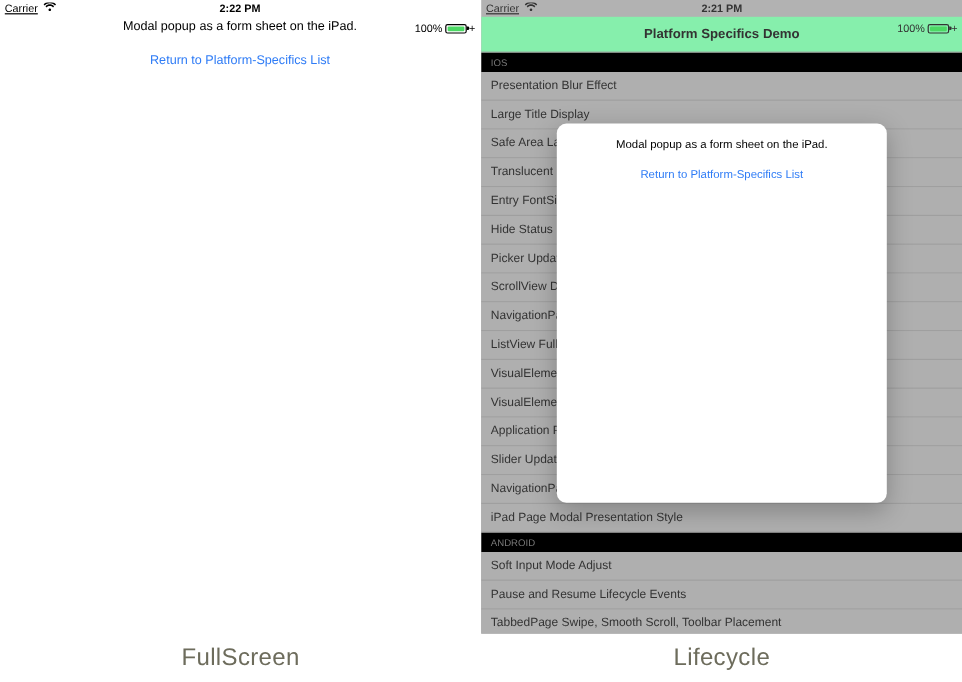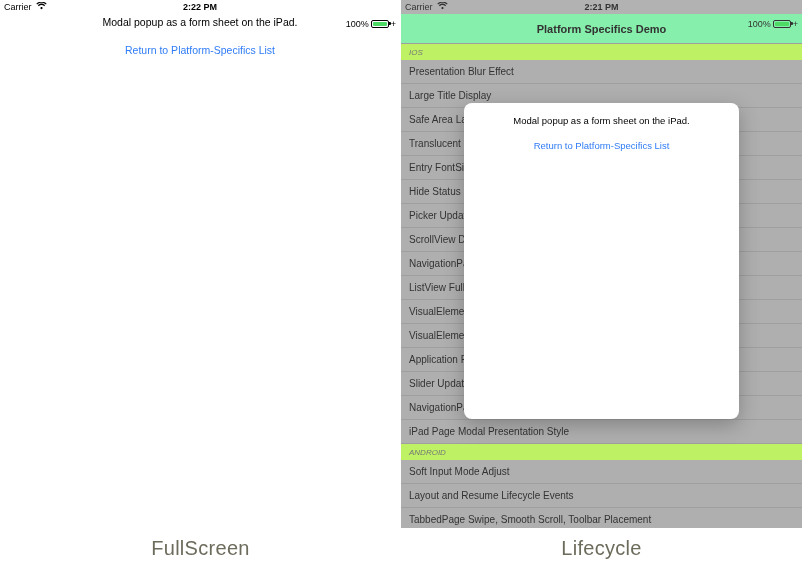--- a/index.html
+++ b/index.html
@@ -26,21 +26,21 @@
       display: flex;
       justify-content: space-between;
       align-items: center;
       height: 14px;
       padding: 0 4px;
       font-size: 9px;
       font-weight: 500;
       color: #000;
     }
     .status-bar.dim { color: #333; }
-    .status-left { display: flex; align-items: center; gap: 4px; }
+    .status-left { display: flex; align-items: center; gap: 4px; text-decoration: underline; }
     .status-center { font-weight: 600; position: absolute; left: 50%; transform: translateX(-50%); }
     .status-right { display: flex; align-items: center; gap: 2px; margin-top: 33px; }
     .battery {
       display: inline-block;
       width: 18px;
       height: 8px;
       border: 1px solid #000;
       border-radius: 2px;
       position: relative;
     }
@@ -90,23 +90,22 @@
       font-weight: 700;
       color: #333;
     }
     .list {
       background: #b2b2b2;
     }
     .section-header {
       font-size: 8px;
       color: #777;
       padding: 4px 8px 3px;
-      background: #bef264;
+      background: #000000;
       text-transform: uppercase;
-      font-style: italic;
     }
     .row {
       font-size: 10px;
       color: #333;
       padding: 6px 8px;
       background: #afafaf;
       border-bottom: 1px solid #9f9f9f;
     }
     .modal-overlay {
       position: absolute;
@@ -209,21 +208,21 @@
       <div class="row">NavigationPage Transitions</div>
       <div class="row">ListView FullWidth Separator</div>
       <div class="row">VisualElement Shadow</div>
       <div class="row">VisualElement Elevation</div>
       <div class="row">Application PrefersStatusBarHidden</div>
       <div class="row">Slider UpdateOnTap</div>
       <div class="row">NavigationPage HasLegacy</div>
       <div class="row">iPad Page Modal Presentation Style</div>
       <div class="section-header">ANDROID</div>
       <div class="row">Soft Input Mode Adjust</div>
-      <div class="row">Layout and Resume Lifecycle Events</div>
+      <div class="row">Pause and Resume Lifecycle Events</div>
       <div class="row">TabbedPage Swipe, Smooth Scroll, Toolbar Placement</div>
     </div>
 
     <div class="modal-overlay">
       <div class="form-sheet">
         <div class="msg">Modal popup as a form sheet on the iPad.</div>
         <div class="link">Return to Platform-Specifics List</div>
       </div>
     </div>
   </div>

